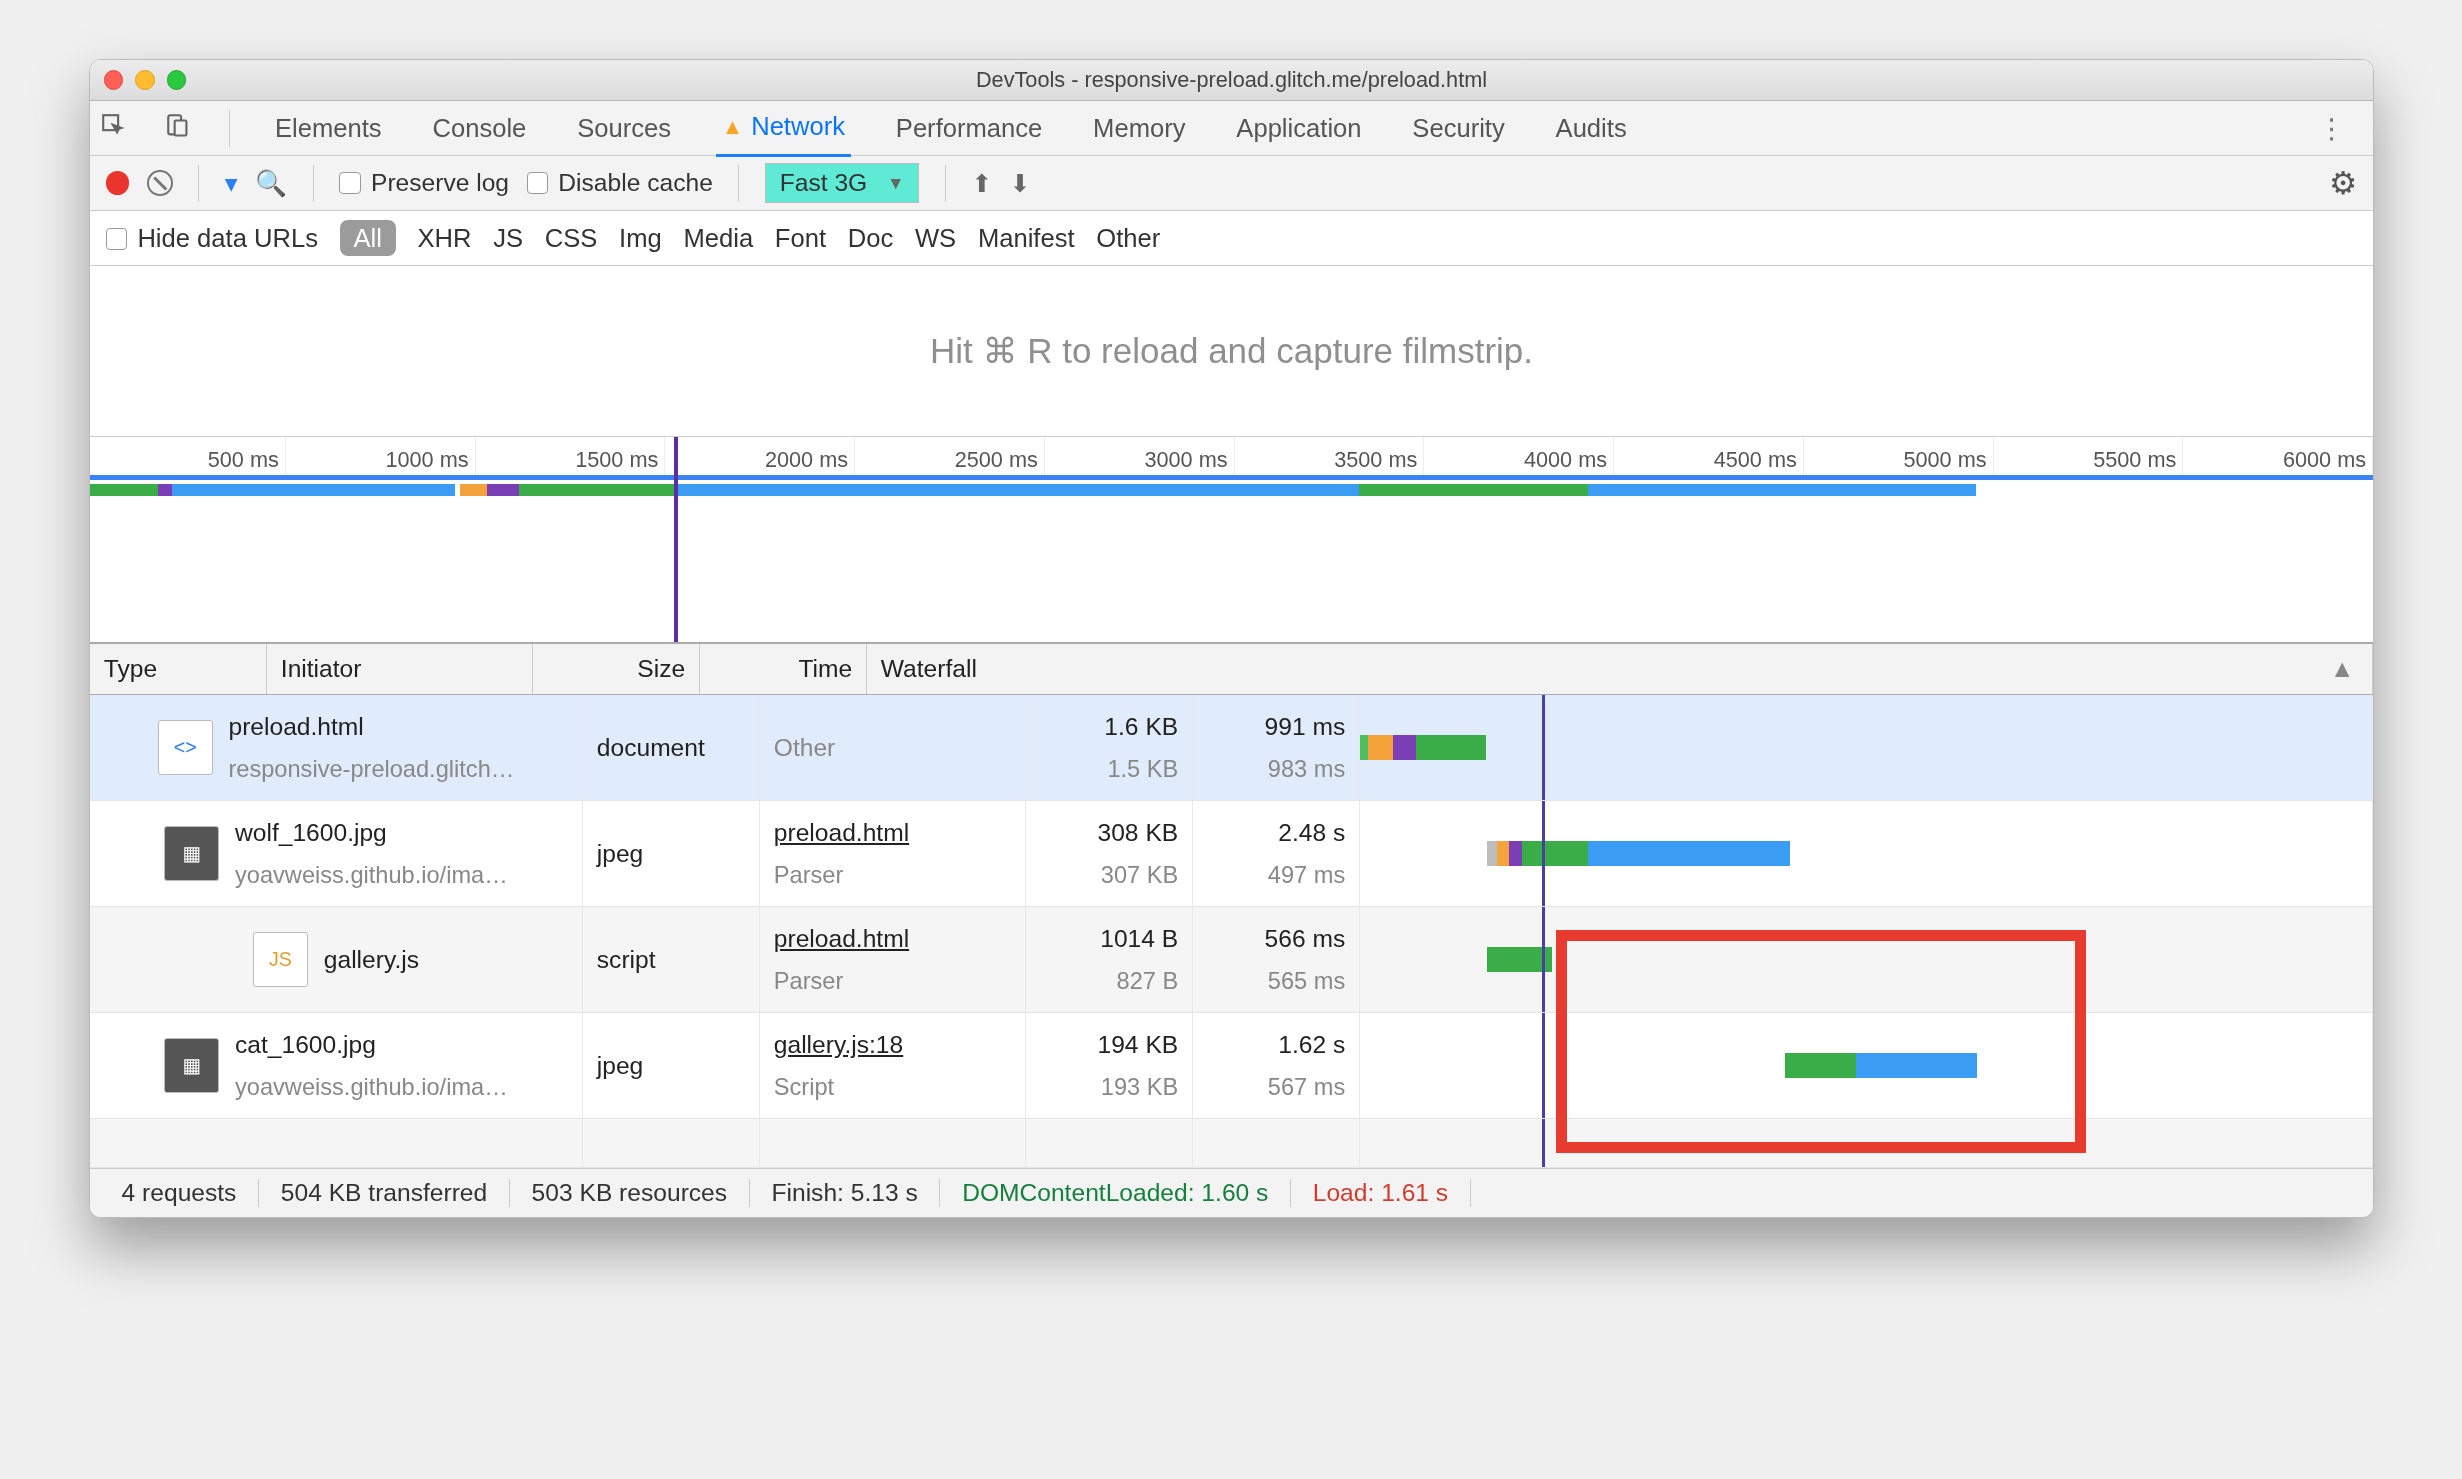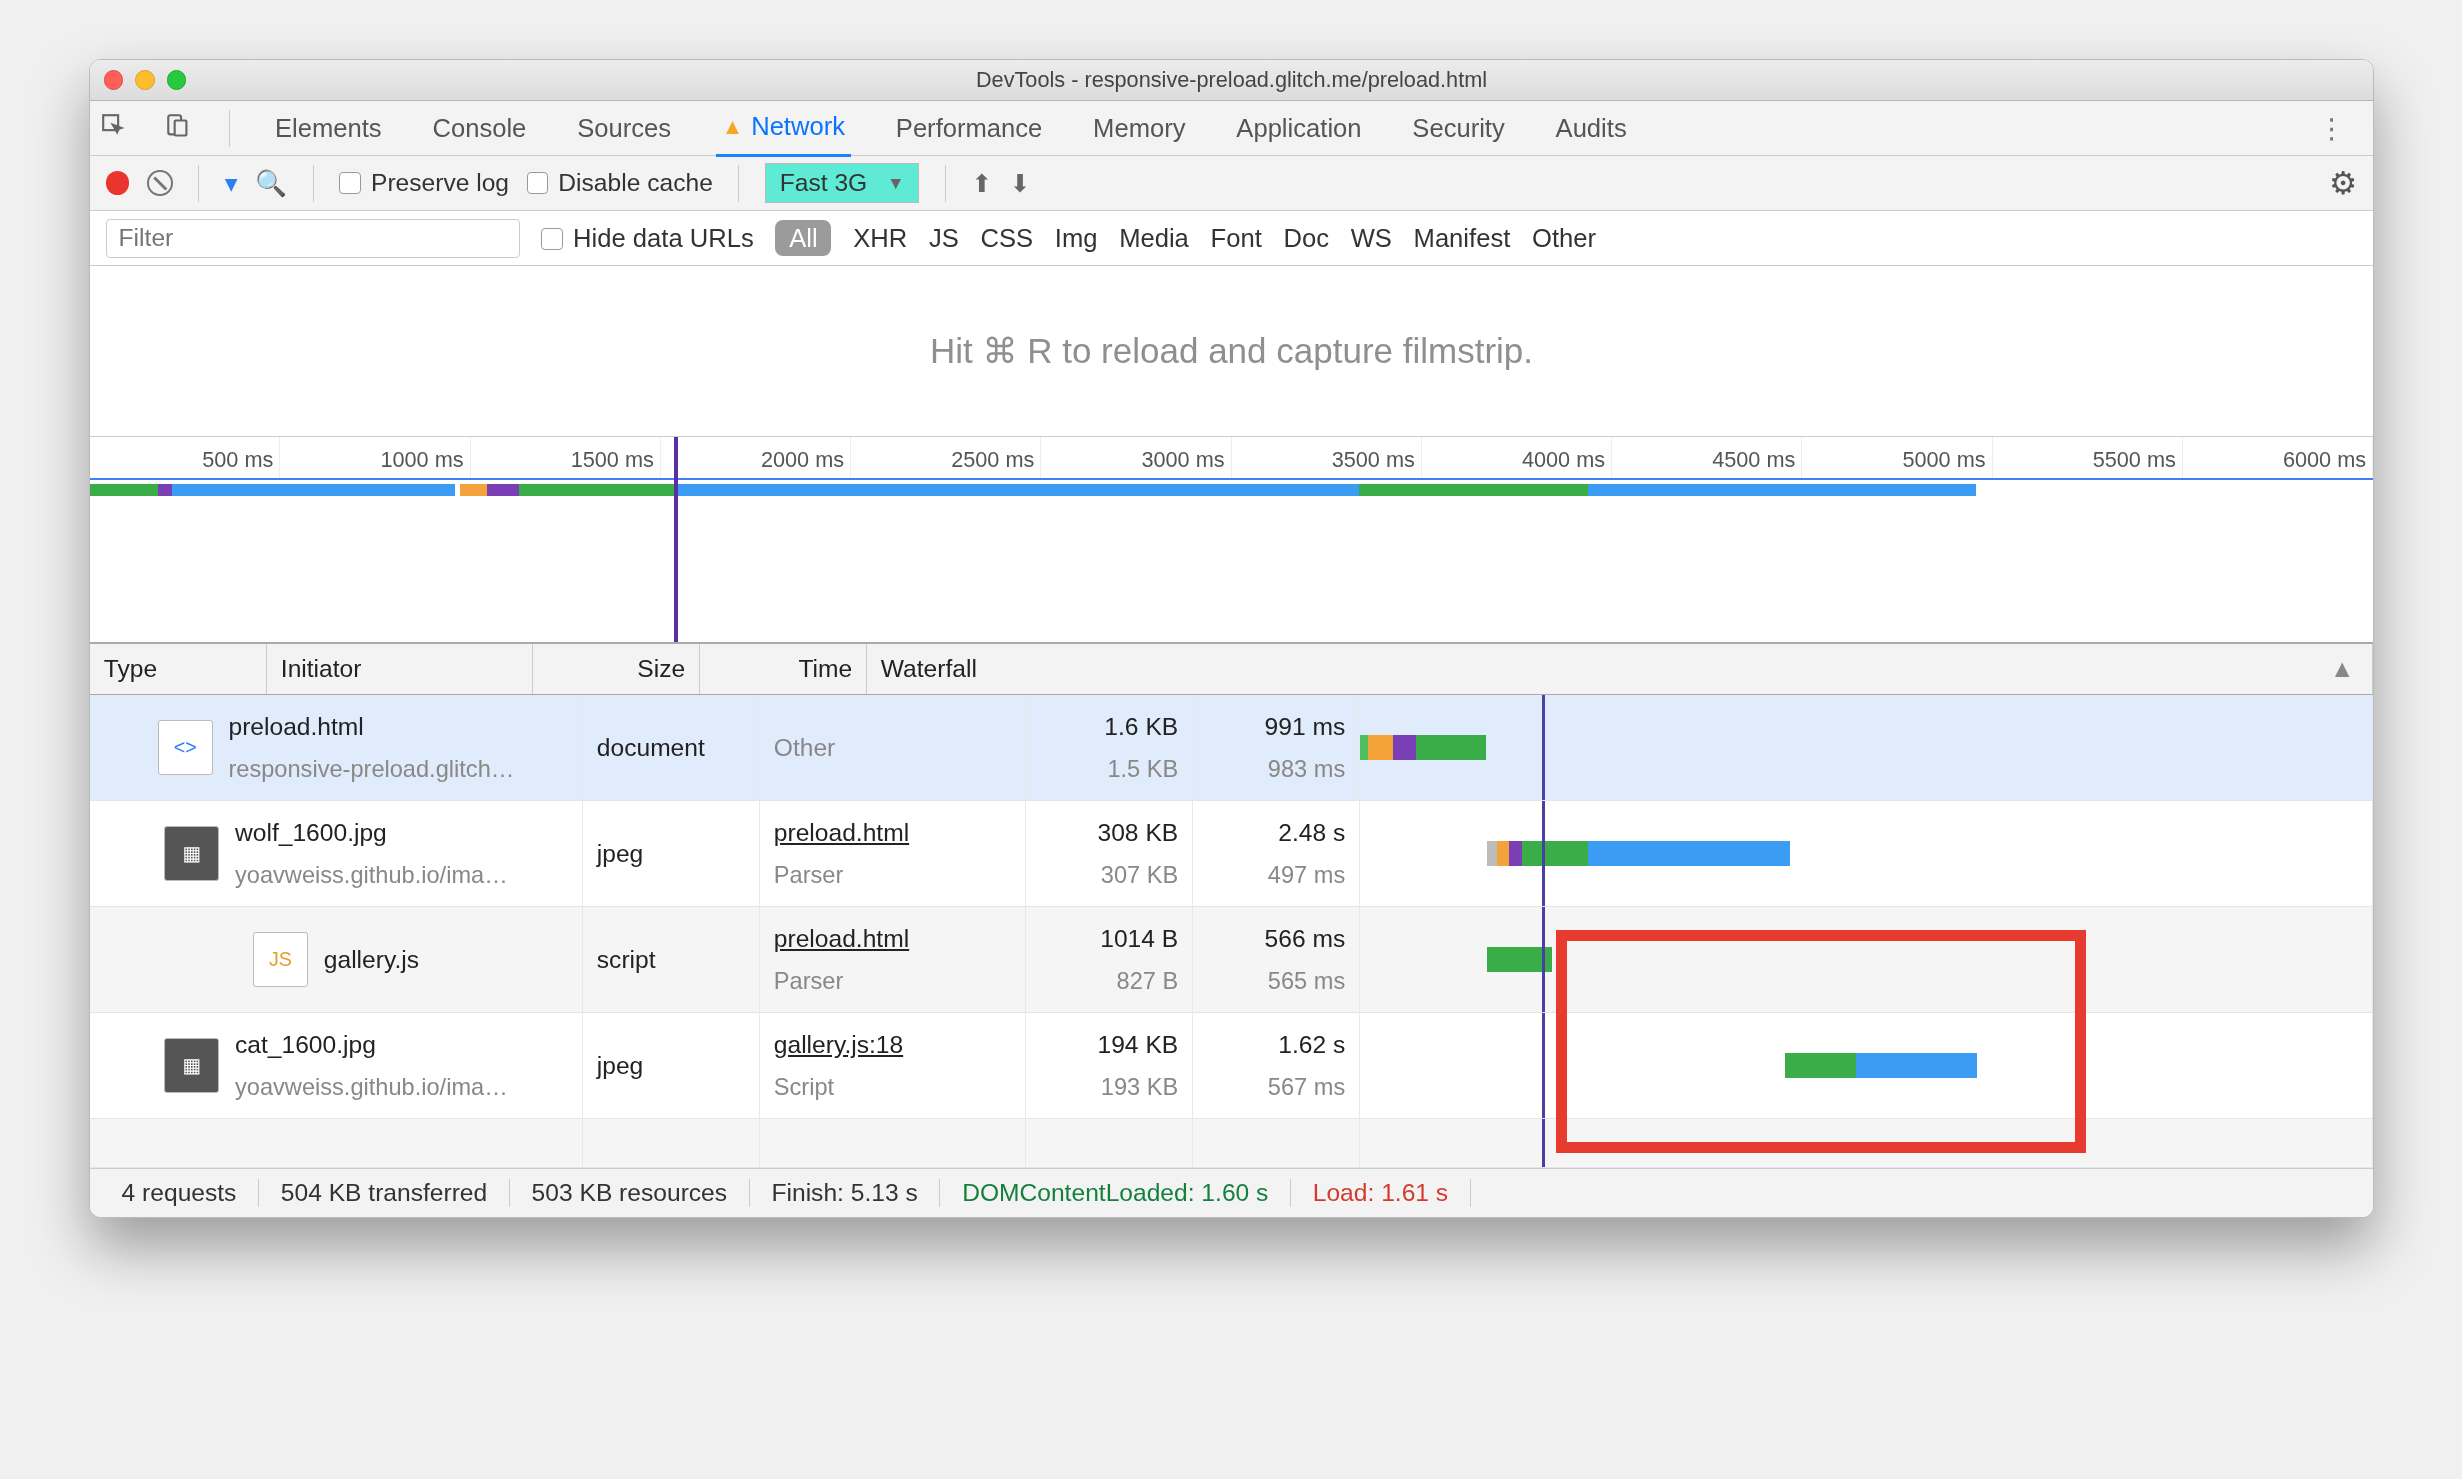--- a/index.html
+++ b/index.html
@@ -33,21 +33,21 @@
 .gear { margin-left: auto; font-size: 31.5px; color:#555; }
 
 .filterrow { height: 55px; display:flex; align-items:center; padding: 0 15.8px; border-bottom:1px solid #ccc; gap: 21.7px; font-size: 25.6px; color:#333; }
 .filterinput { width: 414px; height: 39px; border: 1px solid #ccc; border-radius: 3.9px; padding: 0 11.8px; font-size: 24.6px; color:#555; background:#fff; }
 .pill { display:inline-block; padding: 3.9px 13.8px; background:#9b9b9b; color:#fff; border-radius: 7.9px; }
 .filterrow .fitem { cursor:pointer; }
 
 .filmstrip { height: 171px; background:#fff; display:flex; align-items:center; justify-content:center; font-size: 35px; color:#8f8f8f; border-bottom:1px solid #ccc; }
 
 .overview { height: 207px; border-bottom: 2px solid #aaa; background:#fff; position:relative; }
-.overview .ticks { height: 43px; border-bottom:2px solid #3b82f6; display:flex; padding-left: 0; }
+.overview .ticks { height: 43px; border-bottom:5px solid #3b82f6; display:flex; padding-left: 6px; }
 .overview .tick { flex: 1; font-size: 21.7px; color:#555; text-align:right; padding-right: 5.9px; padding-top: 9.9px; border-right: 1px solid #eee; }
 .ovbars { position:absolute; left:0; right:0; top:47px; height:15.8px; }
 .ovbar { position:absolute; height: 11.8px; top:0; }
 .ovline { position:absolute; top:0; bottom:0; width:3.9px; background:#5a2fa5; left:25.6%; }
 
 .tablehead { height: 51px; display:flex; border-bottom:1px solid #aaa; background:#f3f3f3; font-size:24.6px; color:#222; }
 .th { display:flex; align-items:center; padding: 0 13.8px; border-right: 1px solid #ccc; }
 .col-name { width: 493px; }
 .col-type { width: 177px; }
 .col-init { width: 266px; }
@@ -137,21 +137,20 @@
         <span>Fast 3G</span>
         <span class="tri">▼</span>
       </div>
     <div class="tbsep"></div>
     <span style="color:#666;">⬆</span>
     <span style="color:#666;">⬇</span>
     <span class="gear">⚙</span>
   </div>
 
   <div class="filterrow">
-    <input class="filterinput" placeholder="Filter" style="">
     <label><span class="chk"></span><span>Hide data URLs</span></label>
     <span class="pill fitem">All</span>
     <span class="fitem">XHR</span>
     <span class="fitem">JS</span>
     <span class="fitem">CSS</span>
     <span class="fitem">Img</span>
     <span class="fitem">Media</span>
     <span class="fitem">Font</span>
     <span class="fitem">Doc</span>
     <span class="fitem">WS</span>

